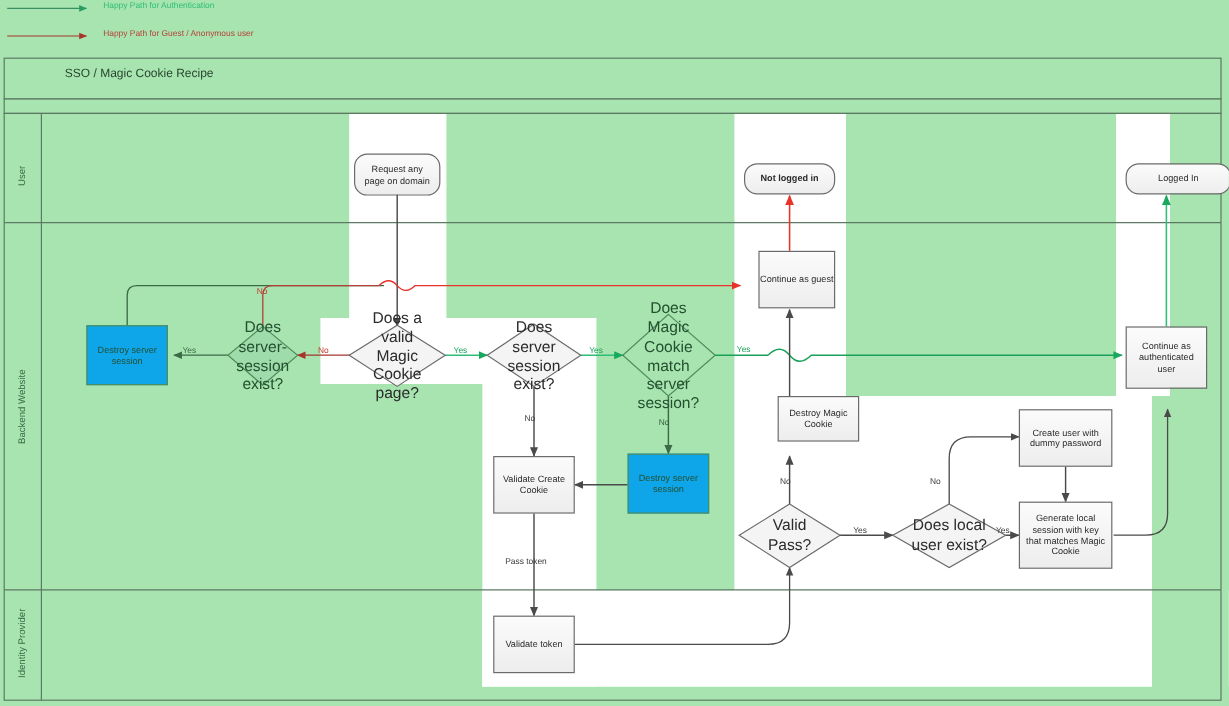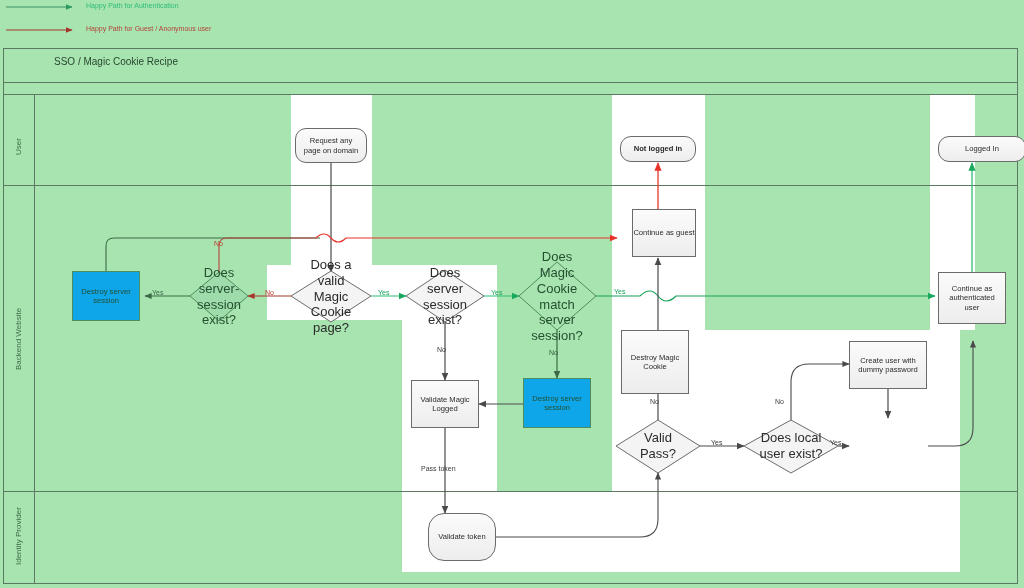--- a/index.html
+++ b/index.html
@@ -172,28 +172,29 @@
   <div class="node pill" style="left:938px;top:136px;width:88px;height:26px;">Logged In</div>
 
   <div class="node rect" style="left:632px;top:209px;width:64px;height:48px;">Continue as guest</div>
 
   <div class="node rect" style="left:938px;top:272px;width:68px;height:52px;padding:0 3px;">Continue as authenticated user</div>
 
   <div class="node rect greenfill" style="left:72px;top:271px;width:68px;height:50px;padding:0 3px;">Destroy server session</div>
 
   <div class="node rect greenfill" style="left:523px;top:378px;width:68px;height:50px;padding:0 3px;">Destroy server session</div>
 
-  <div class="node rect" style="left:621px;top:330px;width:68px;height:64px;padding:0 3px;">Destroy Magic Cookie</div>
-
-  <div class="node rect" style="left:411px;top:380px;width:68px;height:48px;padding:0 3px;">Validate Magic Logged</div>
-
-  <div class="node rect" style="left:428px;top:513px;width:68px;height:48px;padding:0 3px;border-radius:16px;">Validate token</div>
+  <div class="node rect" style="left:648px;top:330px;width:68px;height:38px;padding:0 3px;">Destroy Magic Cookie</div>
+
+  <div class="node rect" style="left:411px;top:380px;width:68px;height:48px;padding:0 3px;">Validate Create Cookie</div>
+
+  <div class="node rect" style="left:411px;top:513px;width:68px;height:48px;padding:0 3px;">Validate token</div>
 
   <div class="node rect" style="left:849px;top:341px;width:78px;height:48px;padding:0 3px;">Create user with dummy password</div>
 
+  <div class="node rect" style="left:849px;top:418px;width:78px;height:56px;padding:0 3px;">Generate local session with key that matches Magic Cookie</div>
 
   <div class="diamond-txt gt" style="left:185px;top:282px;width:68px;height:29px;">Does server-session exist?</div>
 
   <div class="diamond-txt" style="left:299px;top:277px;width:64px;height:39px;">Does a valid Magic Cookie page?</div>
 
   <div class="diamond-txt" style="left:411px;top:282px;width:68px;height:29px;">Does server session exist?</div>
 
   <div class="diamond-txt gt" style="left:528px;top:272px;width:58px;height:49px;">Does Magic Cookie match server session?</div>
 
   <div class="diamond-txt" style="left:626px;top:437px;width:64px;height:18px;">Valid Pass?</div>

